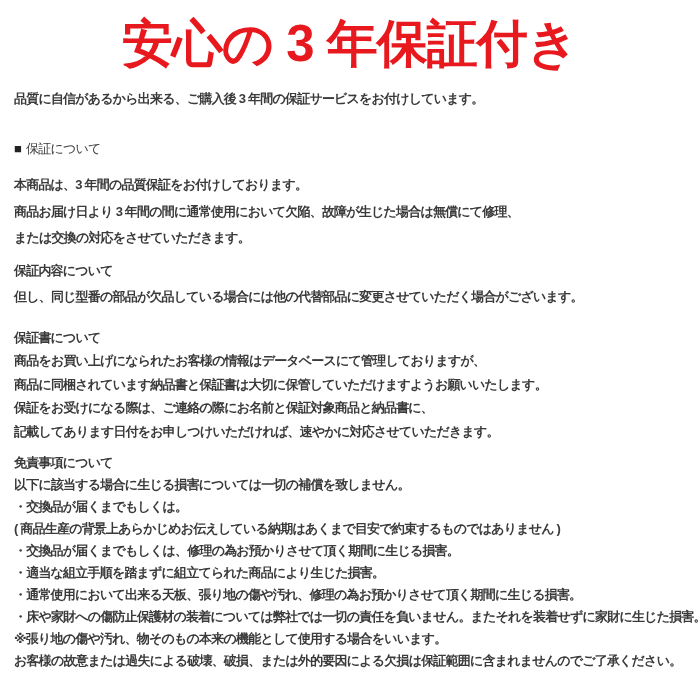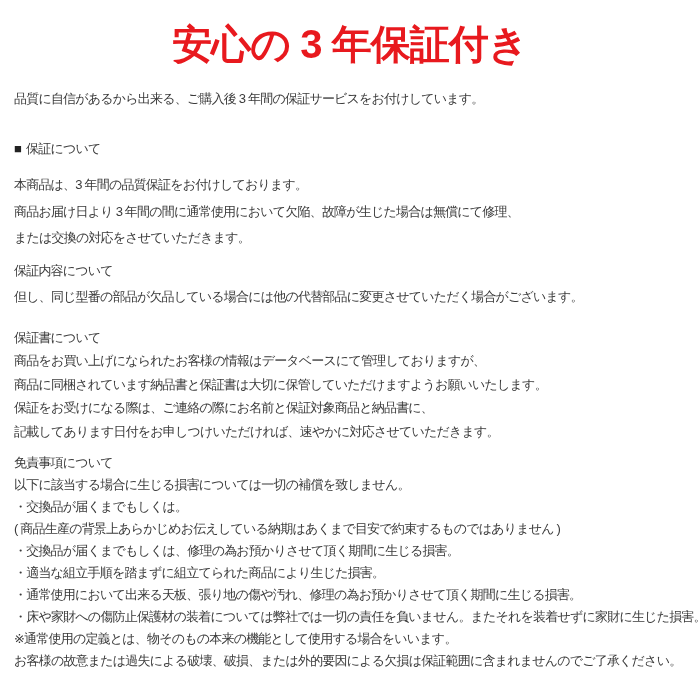--- a/index.html
+++ b/index.html
@@ -19,35 +19,36 @@
     font-family: "Liberation Sans", "DejaVu Sans", sans-serif;
     color: var(--text-color);
   }
   .page {
     width: 700px;
     height: 700px;
     background: #ffffff;
   }
   .title {
     margin: 4px 0 0 0;
-    font-size: 40px;
+    font-size: 51px;
     font-weight: 600;
     line-height: 80px;
     letter-spacing: -1px;
     text-align: center;
     color: var(--title-red);
     white-space: nowrap;
   }
   .content {
     padding: 0 14px;
     font-size: 13px;
     letter-spacing: -0.8px;
   }
   .line {
     white-space: nowrap;
+    font-weight: bold;
   }
   .intro {
     margin: 2px 0 0 0;
     line-height: 26px;
   }
   .heading {
     margin: 24px 0 0 0;
     line-height: 26px;
     font-weight: 400;
   }
@@ -96,18 +97,18 @@
 
     <div class="sec sec-disclaimer">
       <div class="line">免責事項について</div>
       <div class="line">以下に該当する場合に生じる損害については一切の補償を致しません。</div>
       <div class="line">・交換品が届くまでもしくは。</div>
       <div class="line">( 商品生産の背景上あらかじめお伝えしている納期はあくまで目安で約束するものではありません )</div>
       <div class="line">・交換品が届くまでもしくは、修理の為お預かりさせて頂く期間に生じる損害。</div>
       <div class="line">・適当な組立手順を踏まずに組立てられた商品により生じた損害。</div>
       <div class="line">・通常使用において出来る天板、張り地の傷や汚れ、修理の為お預かりさせて頂く期間に生じる損害。</div>
       <div class="line">・床や家財への傷防止保護材の装着については弊社では一切の責任を負いません。またそれを装着せずに家財に生じた損害。</div>
-      <div class="line">※通常使用の定義とは、物そのもの本来の機能として使用する場合をいいます。</div>
+      <div class="line">※張り地の傷や汚れ、物そのもの本来の機能として使用する場合をいいます。</div>
       <div class="line">お客様の故意または過失による破壊、破損、または外的要因による欠損は保証範囲に含まれませんのでご了承ください。</div>
     </div>
 
   </div>
 </div>
 
 </body></html>

